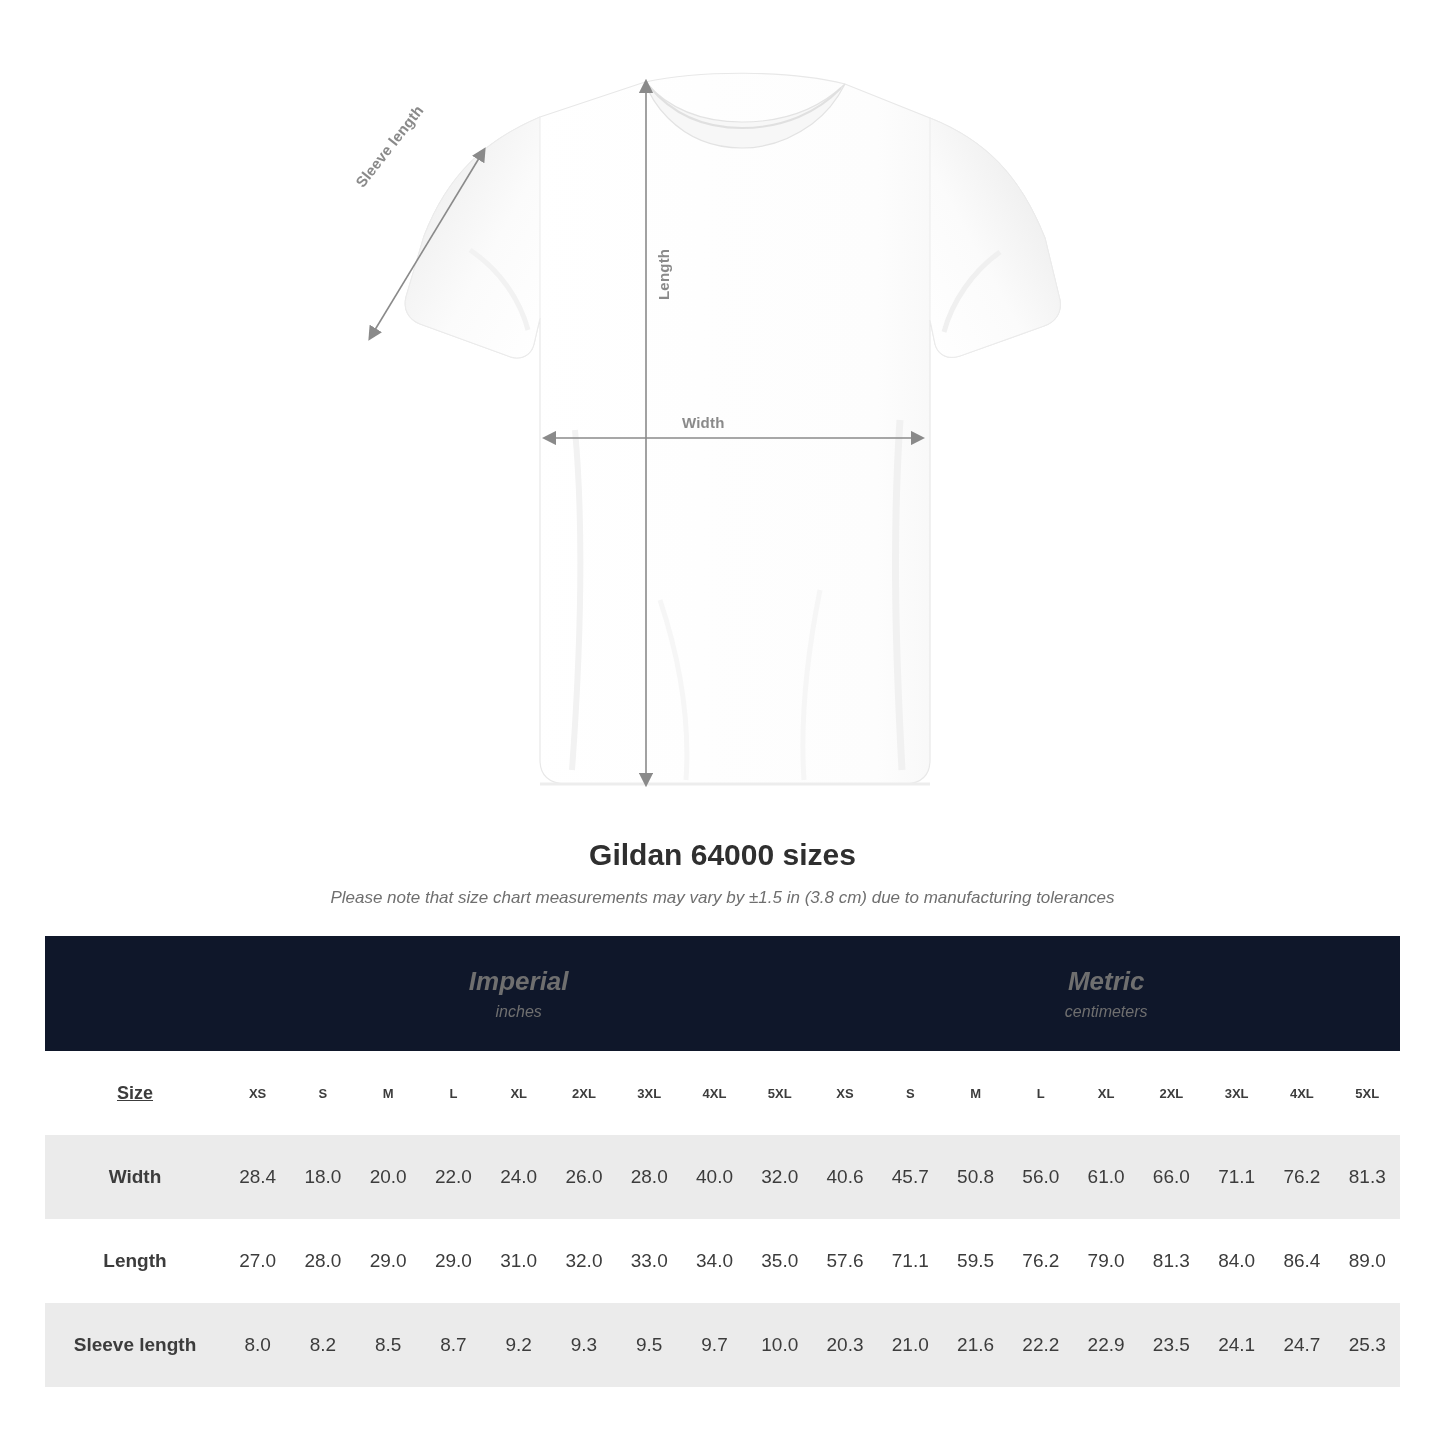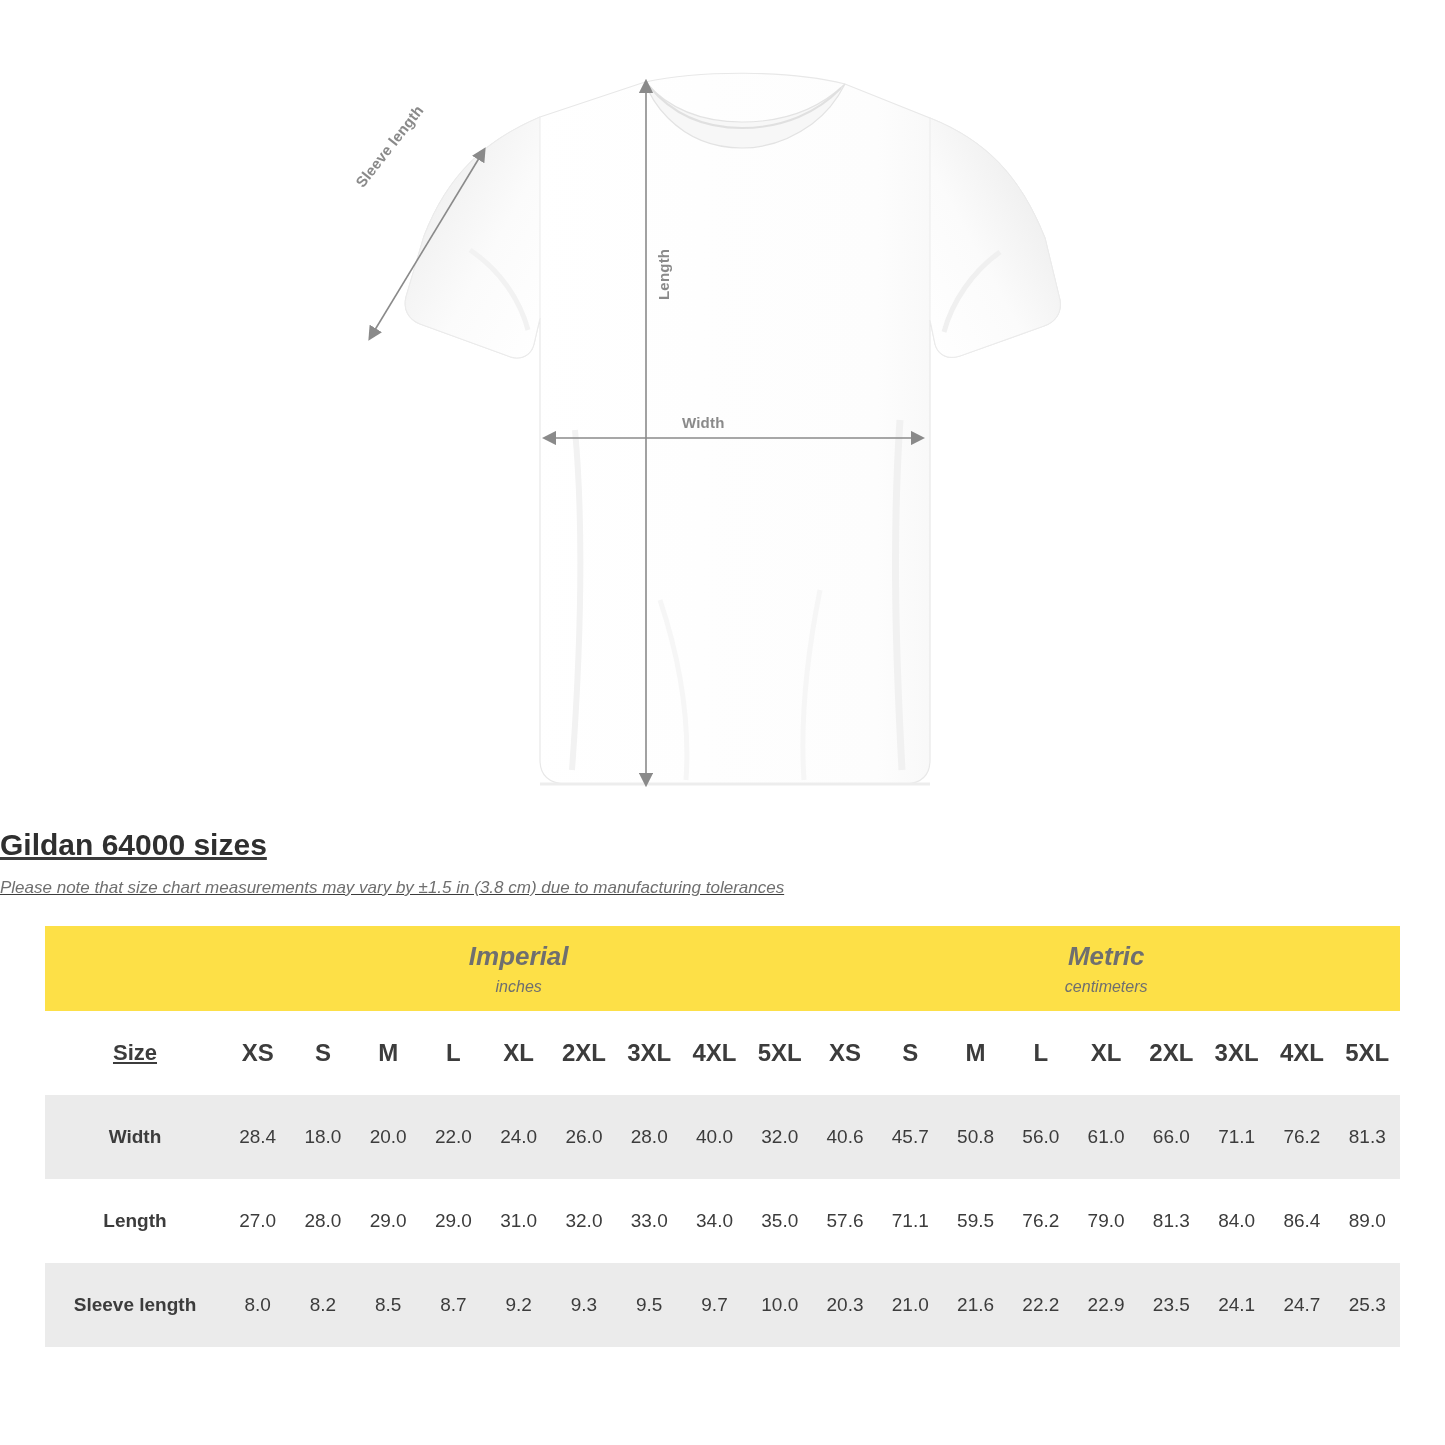--- a/index.html
+++ b/index.html
@@ -47,21 +47,22 @@
     transform: rotate(-90deg);
     transform-origin: left top;
   }
   .label-width {
     left: 682px;
     top: 414px;
   }
 
   
   .heading-block {
-    text-decoration: underline;
+    text-align: center;
+    margin-top: 10px;
   }
   .chart-title {
     font-size: 30px;
     font-weight: bold;
     color: #2f2f2f;
     margin: 0 0 16px 0;
   }
   .chart-note {
     font-size: 17px;
     font-style: italic;
@@ -78,22 +79,22 @@
     width: 1355px;
     border-collapse: collapse;
     table-layout: fixed;
   }
   table.size-table td, table.size-table th {
     padding: 0;
     text-align: center;
     vertical-align: middle;
   }
   .unit-header td {
-    background: #fde047;
-    height: 85px;
+    background: #0f172a;
+    height: 115px;
   }
   .unit-name {
     font-size: 26px;
     font-style: italic;
     font-weight: bold;
     color: #6f6f6f;
     line-height: 1.2;
   }
   .unit-sub {
     font-size: 16px;
@@ -101,26 +102,26 @@
     color: #6f6f6f;
     padding-top: 5px;
     text-align: center;
   }
   .col-label {
     width: 180px;
   }
   .size-row td {
     height: 84px;
     background: #ffffff;
-    font-size: 24px;
+    font-size: 13px;
     font-weight: bold;
     color: #3c3c3c;
   }
   .size-row td.rowlabel {
-    font-size: 22px;
+    font-size: 18px;
     font-weight: bold;
     text-decoration: underline;
   }
   .data-row td {
     height: 84px;
     font-size: 19px;
     color: #3c3c3c;
   }
   .data-row.shade td { background: #ebebeb; }
   .data-row.plain td { background: #ffffff; }

